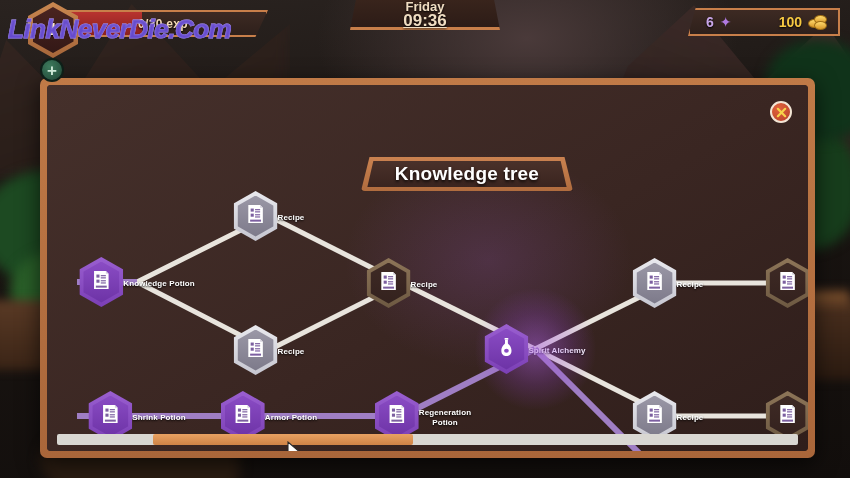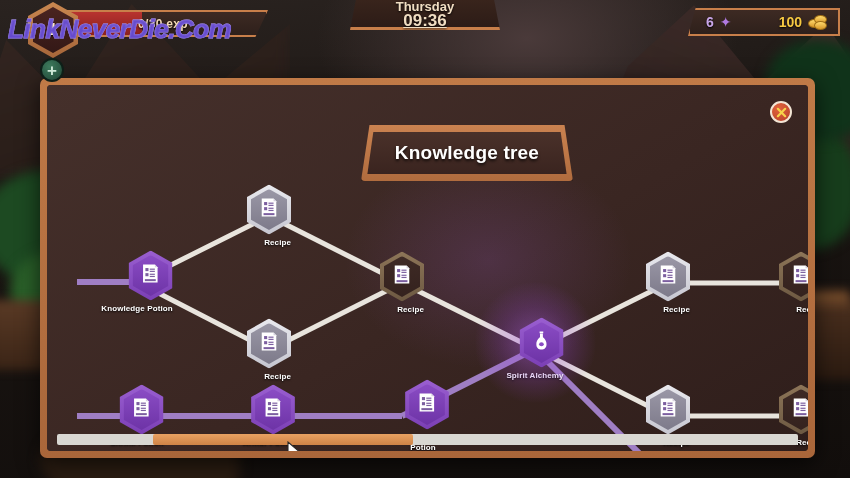--- a/index.html
+++ b/index.html
@@ -160,21 +160,21 @@
   }
   #kt-canvas {
     position:absolute; inset:0;
     background:
       radial-gradient(ellipse 200px 150px at 58% 48%, rgba(150,90,190,.22) 0%, transparent 72%),
       linear-gradient(150deg,#45302b 0%,#3a2622 55%,#2f1e1b 100%);
   }
 
   
   #kt-title-wrap {
-    position:absolute; left:314px; top:40px; width:212px; height:56px; z-index:26;
+    position:absolute; left:314px; top:72px; width:212px; height:34px; z-index:26;
   }
   #kt-title-plate {
     width:100%; height:100%;
     background:linear-gradient(180deg,#ca8250 0%,#b06c3e 100%);
     border-radius:4px;
     clip-path:polygon(4% 0,96% 0,100% 100%,0% 100%);
     display:flex; align-items:center; justify-content:center;
     box-shadow:0 3px 8px rgba(0,0,0,.5);
   }
   #kt-title-inner {
@@ -198,21 +198,21 @@
     z-index:27; cursor:pointer;
   }
   #kt-close svg { width:11px; height:11px; }
 
   
   #kt-edges { position:absolute; inset:0; z-index:1; }
 
   
   .node {
     position:absolute; z-index:6;
-    display:flex; flex-direction:column; align-items:flex-end;
+    display:flex; flex-direction:row; align-items:center;
     transform:translate(-50%,-50%);
     cursor:pointer;
   }
   .node-hex {
     width:44px; height:50px; position:relative;
     display:flex; align-items:center; justify-content:center;
   }
   .node-hex .outer {
     position:absolute; inset:0;
     clip-path:polygon(50% 0%,100% 25%,100% 75%,50% 100%,0% 75%,0% 25%);
@@ -285,21 +285,21 @@
 
   <div id="level-hex">
     <div class="hexshape">
       <div class="hex-inner">1</div>
     </div>
   </div>
 
   <div id="plus-badge">+</div>
 
   <div id="clock-plate" class="hud-plate">
-    <span class="day">Thursday</span>
+    <span class="day">Friday</span>
     <span class="time">09:36</span>
   </div>
 
   <div id="res-plate" class="hud-plate">
     <span class="res-val res-gems">6</span>
     <span class="gem-icon">✦</span>
     <span class="res-val res-gold">100</span>
     <span class="coin-icon">
         <i></i>
         <i></i>

